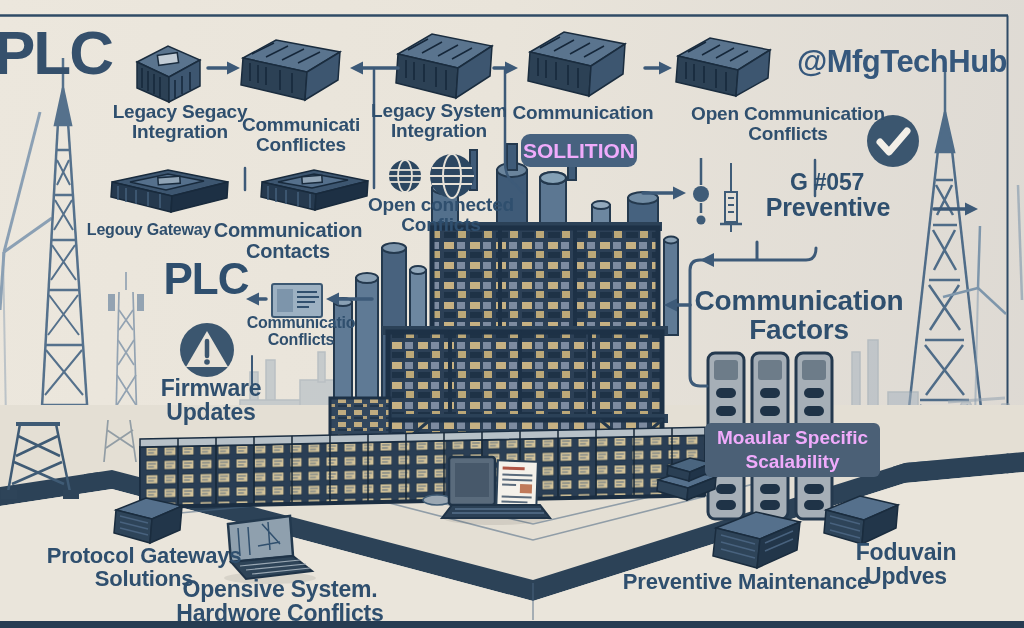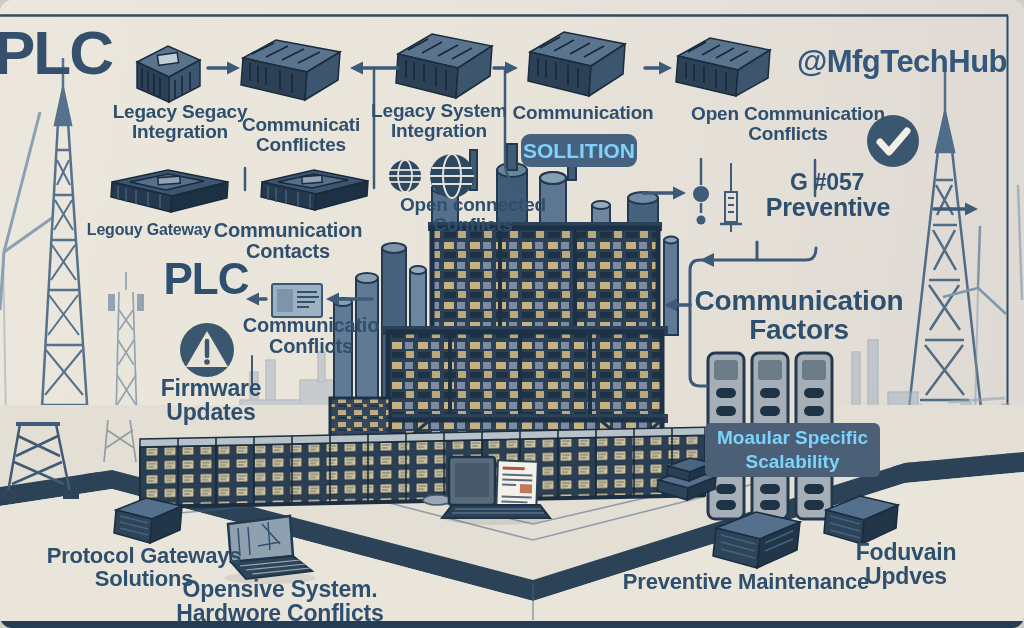--- a/index.html
+++ b/index.html
@@ -1,46 +1,45 @@
 <!DOCTYPE html>
 <html><head>
 <meta charset="utf-8">
 <style>
   html,body{margin:0;padding:0;background:#cfccc6;}
   #stage{
     position:relative;width:1024px;height:628px;overflow:hidden;
     font-family:"Liberation Sans","DejaVu Sans",sans-serif;
     background:linear-gradient(100deg,#ece7dd 0%,#e9e4da 45%,#ddd9d3 100%);
-    border-radius:12px;
   }
   #illustration{position:absolute;left:0;top:0;z-index:1;}
   .lbl{
     position:absolute;z-index:3;color:#2f4f6e;font-weight:700;text-align:center;
     white-space:pre-line;line-height:1.05;transform:translateX(-50%);letter-spacing:-.2px;
   }
   .badge{
-    position:absolute;z-index:3;background:#47627f;color:#7dd3fc;font-weight:700;
+    position:absolute;z-index:3;background:#47627f;color:#f0abfc;font-weight:700;
     text-align:center;white-space:pre-line;display:flex;align-items:center;justify-content:center;
   }
   #plc1{left:-6px;top:20px;font-size:62px;font-weight:800;letter-spacing:-2px;transform:none;color:#35506c;}
   #handle{left:902px;top:46px;font-size:31px;letter-spacing:-.5px;color:#35577c;}
   #l-step1{left:180px;top:102px;font-size:19px;}
   #l-step2{left:301px;top:115px;font-size:19px;}
   #l-step3{left:439px;top:101px;font-size:19px;}
   #l-step4{left:583px;top:103px;font-size:19px;}
   #l-step5{left:749px;top:104px;font-size:19px;margin-left:39px;}
   #badge-sollition{left:521px;top:134px;width:116px;height:33px;border-radius:9px;font-size:21px;}
   #l-g057{left:827px;top:170px;font-size:23px;}
   #l-suppl{left:828px;top:194px;font-size:25px;}
   #l-legouy{left:149px;top:222px;font-size:16px;}
   #l-contacts{left:288px;top:220px;font-size:20px;}
   #plc2{left:206px;top:256px;font-size:44px;font-weight:800;letter-spacing:-1px;}
-  #l-commconf{left:311px;top:315px;font-size:20px;}
+  #l-commconf{left:301px;top:315px;font-size:16px;}
   #l-firmware{left:211px;top:376px;font-size:23px;}
-  #l-openconn{left:441px;top:195px;font-size:19px;margin-left:32px;}
+  #l-openconn{left:441px;top:195px;font-size:19px;}
   #l-factors{left:799px;top:286px;font-size:28px;}
   #badge-modular{left:705px;top:423px;width:175px;height:54px;border-radius:6px;font-size:19px;line-height:1.25;background:#4b6076;}
   #l-protocol{left:144px;top:544px;font-size:22px;}
   #l-opensive{left:280px;top:577px;font-size:23px;}
   #l-preventive{left:746px;top:570px;font-size:22px;}
   #l-foduvain{left:906px;top:540px;font-size:23px;}
 </style>
 </head>
 <body>
 

